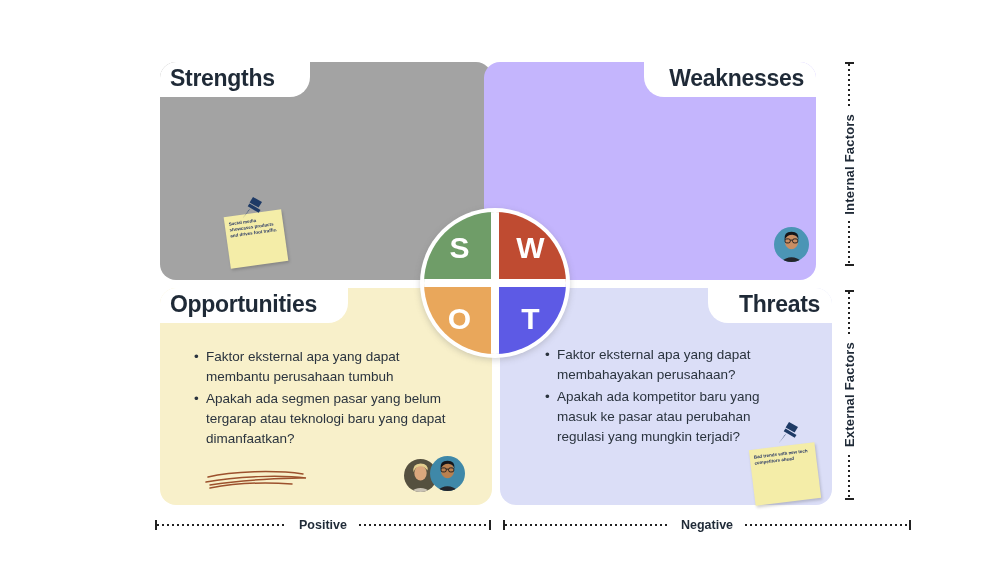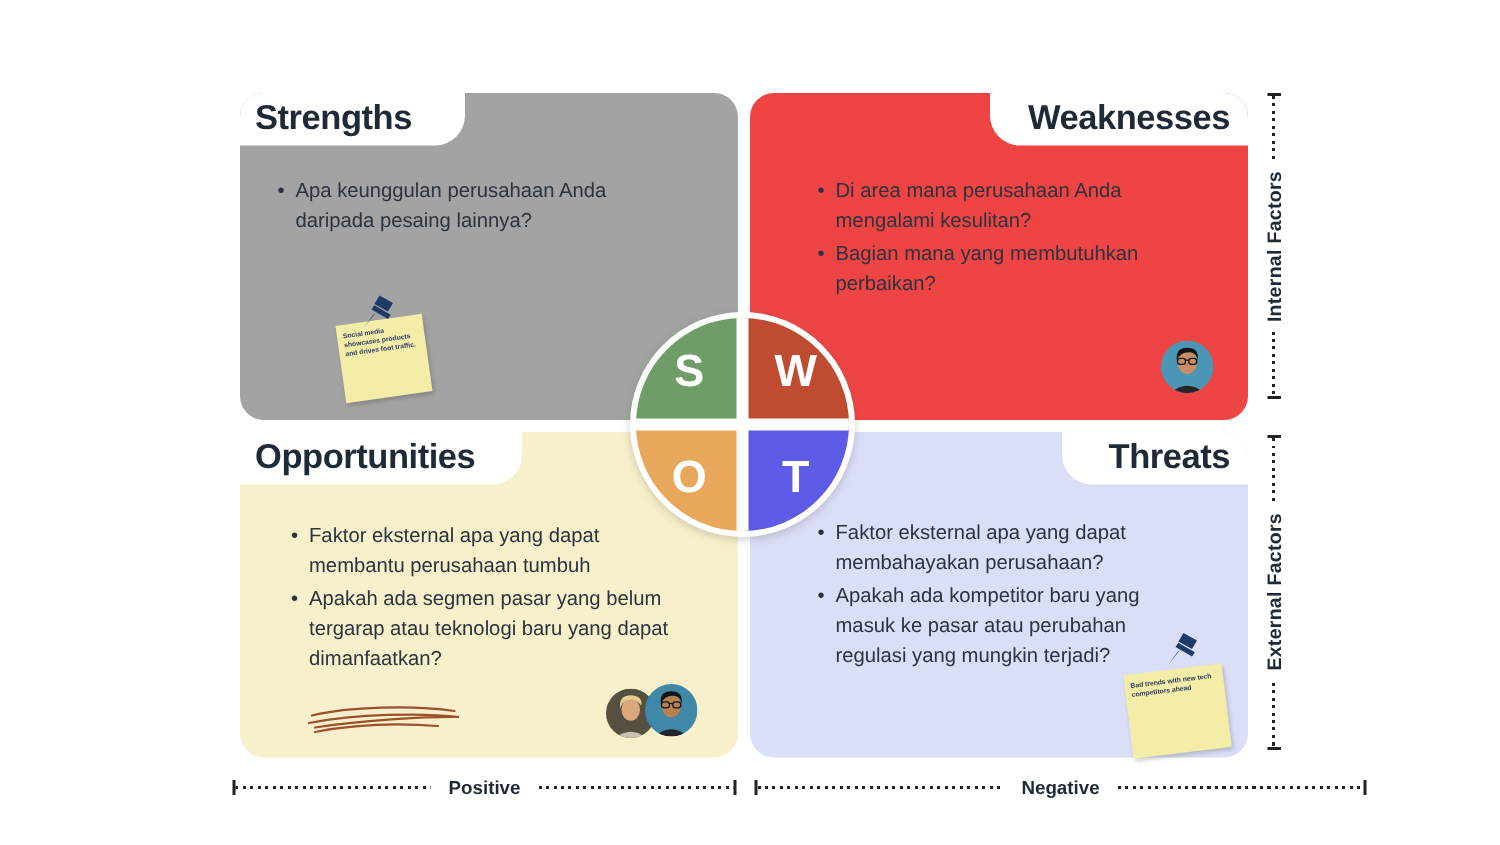--- a/index.html
+++ b/index.html
@@ -2,21 +2,21 @@
 <html><head>
 <meta charset="utf-8">
 <style>
   html,body{margin:0;padding:0;background:#fff;}
   .stage{position:relative;width:1000px;height:563px;background:#fff;overflow:hidden;
          font-family:"Liberation Sans",sans-serif;color:#222b36;}
 
   
   .card{position:absolute;border-radius:16px;}
   #card-strengths{left:160px;top:62px;width:332px;height:218px;background:#a3a3a3;}
-  #card-weaknesses{left:500px;top:62px;width:332px;height:218px;background:#ef4444;}
+  #card-weaknesses{left:484px;top:62px;width:332px;height:218px;background:#c4b5fd;}
   #card-opportunities{left:160px;top:288px;width:332px;height:217px;background:#f8f0ca;}
   #card-threats{left:500px;top:288px;width:332px;height:217px;background:#dbdef7;}
 
   
   .tab{position:absolute;top:0;height:35px;background:#fff;display:flex;align-items:flex-start;}
   .tab.left{left:0;border-bottom-right-radius:20px;border-top-left-radius:16px;justify-content:flex-start;}
   .tab.right{right:0;border-bottom-left-radius:20px;border-top-right-radius:16px;justify-content:flex-end;}
   .tab h2{margin:0;padding-top:2px;font-size:23px;line-height:28px;font-weight:700;
           letter-spacing:-0.3px;color:#1f2a37;white-space:nowrap;}
   #card-strengths .tab{width:150px;} #card-strengths h2{padding-left:10px;}
@@ -86,32 +86,27 @@
 </head>
 <body>
 
 <div class="stage">
 
   <div class="card" id="card-strengths">
     <div class="tab left">
       <h2>Strengths</h2>
     </div>
     <ul class="bullets">
-      <li>Apa keunggulan perusahaan Anda daripada pesaing lainnya?</li>
     </ul>
   </div>
 
   <div class="card" id="card-weaknesses">
     <div class="tab right">
       <h2>Weaknesses</h2>
     </div>
-    <ul class="bullets">
-      <li>Di area mana perusahaan Anda mengalami kesulitan?</li>
-      <li>Bagian mana yang membutuhkan perbaikan?</li>
-    </ul>
   </div>
 
   <div class="card" id="card-opportunities">
     <div class="tab left">
       <h2>Opportunities</h2>
     </div>
     <ul class="bullets">
       <li>Faktor eksternal apa yang dapat membantu perusahaan tumbuh</li>
       <li>Apakah ada segmen pasar yang belum tergarap atau teknologi baru yang dapat dimanfaatkan?</li>
     </ul>

